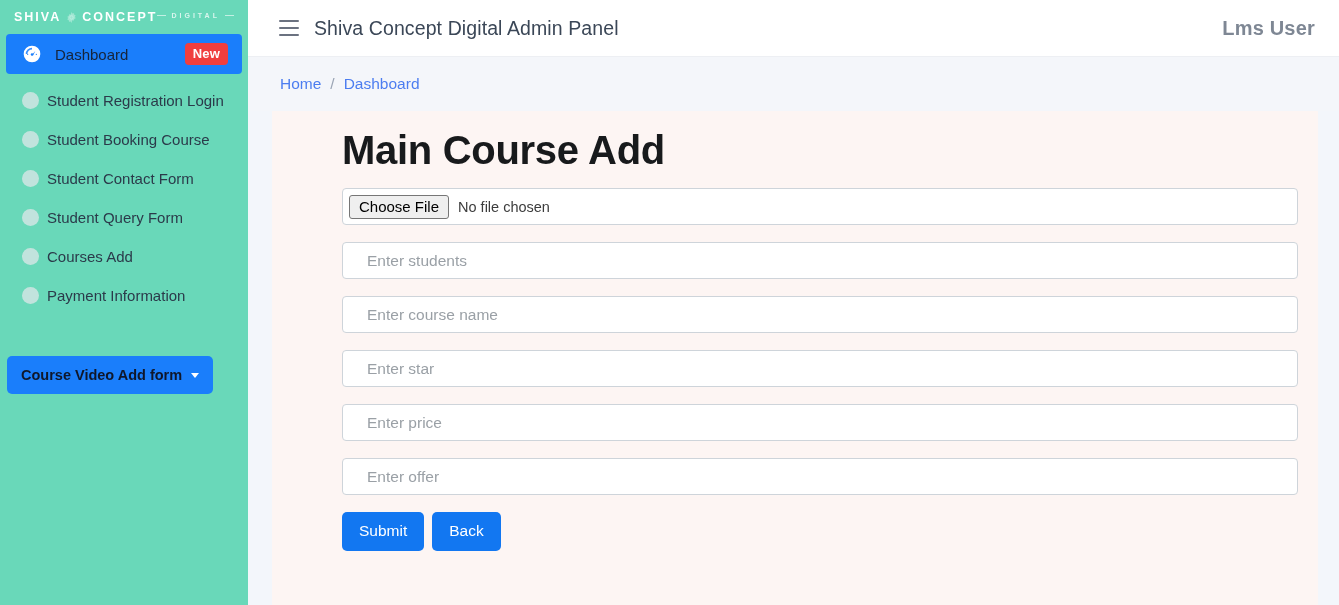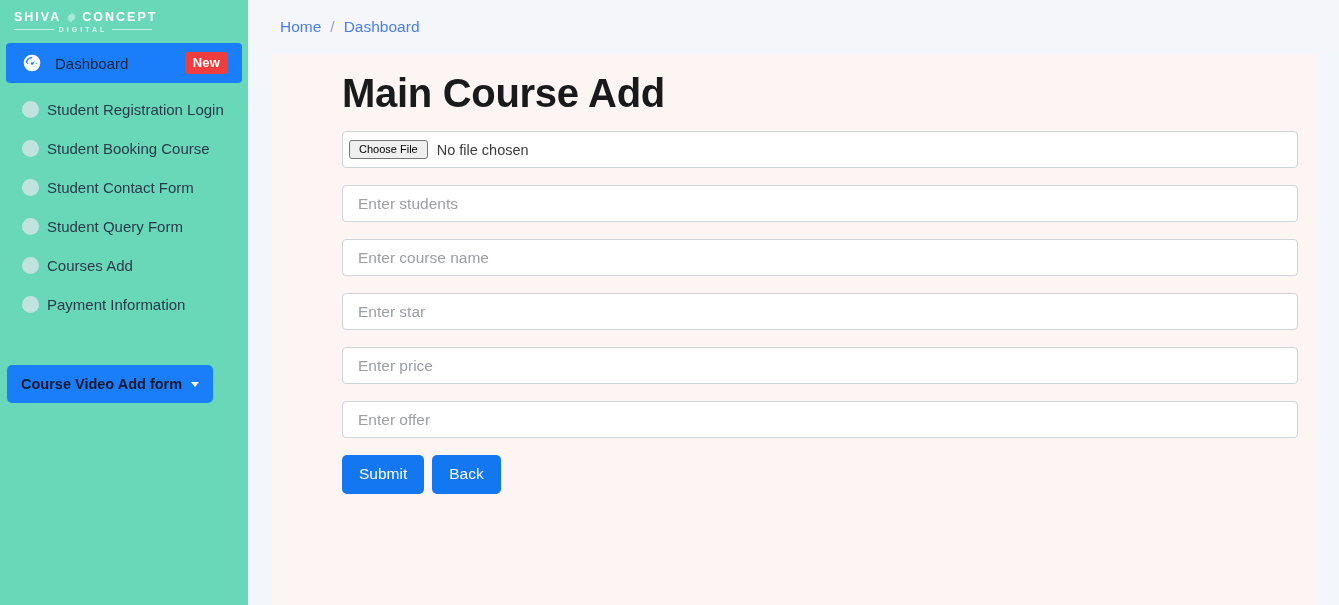--- a/index.html
+++ b/index.html
@@ -13,21 +13,21 @@
 
   
   .sidebar {
     width: 248px; min-width: 248px; height: 605px;
     background: #69d8b9;
     position: relative;
     overflow: hidden;
   }
   .brand {
     padding: 10px 14px 6px 14px;
-    display: flex; flex-direction: column; align-items: flex-start;
+    display: flex; flex-direction: row; align-items: flex-start;
   }
   .brand-row {
     display: flex; align-items: center; gap: 4px;
     color: #ffffff;
     font-size: 12.5px; font-weight: bold; letter-spacing: 2px;
   }
   .brand-gear {
     width: 13px; height: 13px; position: relative; opacity: .55;
     display: inline-block;
   }
@@ -156,21 +156,21 @@
     line-height: 1.05;
   }
   .form-field {
     width: 956px; height: 37px;
     background: #ffffff;
     border: 1px solid #ced4da;
     border-radius: 4px;
     font-family: "Liberation Sans", sans-serif;
     font-size: 15.5px;
     color: #495057;
-    padding: 0 15px;
+    padding: 0 24px;
     display: block;
     margin-bottom: 17px;
     outline: none;
   }
   .form-field::placeholder { color: #9aa0a6; }
   .file-field {
     width: 956px; height: 37px;
     background: #ffffff;
     border: 1px solid #ced4da;
     border-radius: 4px;
@@ -179,21 +179,21 @@
     margin-bottom: 17px;
     font-size: 14px;
     cursor: pointer;
   }
   .choose-file-btn {
     background: #efefef;
     border: 1px solid #767676;
     border-radius: 3px;
     padding: 2px 9px 3px 9px;
     font-family: "Liberation Sans", sans-serif;
-    font-size: 11px;
+    font-size: 15px;
     color: #000000;
     cursor: pointer;
     margin-right: 9px;
   }
   .no-file-text { color: #3c3c3c; font-size: 14.5px; }
 
   .btn-row { display: flex; gap: 8px; margin-top: 14px; }
   .btn-primary {
     background: #1277f1; color: #ffffff;
     border: none; border-radius: 5px;
@@ -282,20 +282,29 @@
           <span class="caret"></span>
         </button>
       </div>
 
 
     </nav>
   </aside>
 
   <section class="main">
 
+    <header class="topbar">
+      <div class="hamburger">
+        <span></span>
+        <span></span>
+        <span></span>
+      </div>
+      <div class="topbar-title">Shiva Concept Digital Admin Panel</div>
+      <div class="topbar-user">Lms User</div>
+    </header>
 
     <div class="breadcrumb-bar">
       <span class="crumb">Home</span>
       <span class="crumb-sep">/</span>
       <span class="crumb static">Dashboard</span>
     </div>
 
     <div class="content-card">
 
       <h1 class="page-title">Main Course Add</h1>

